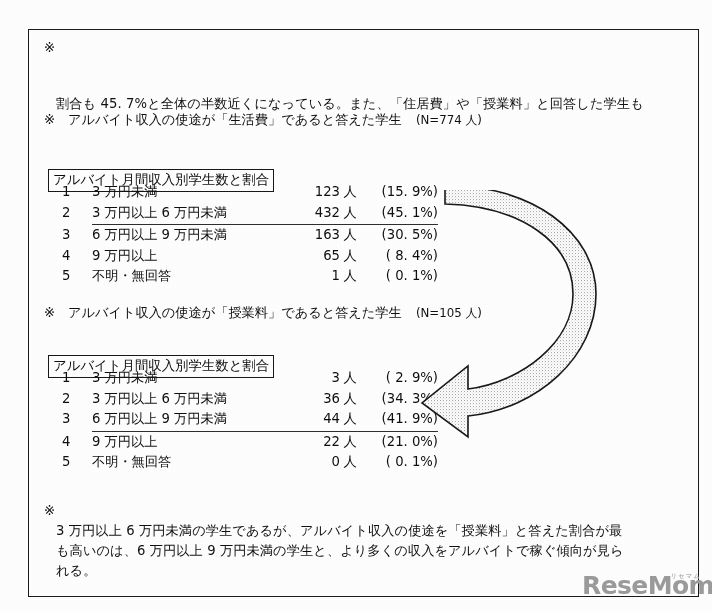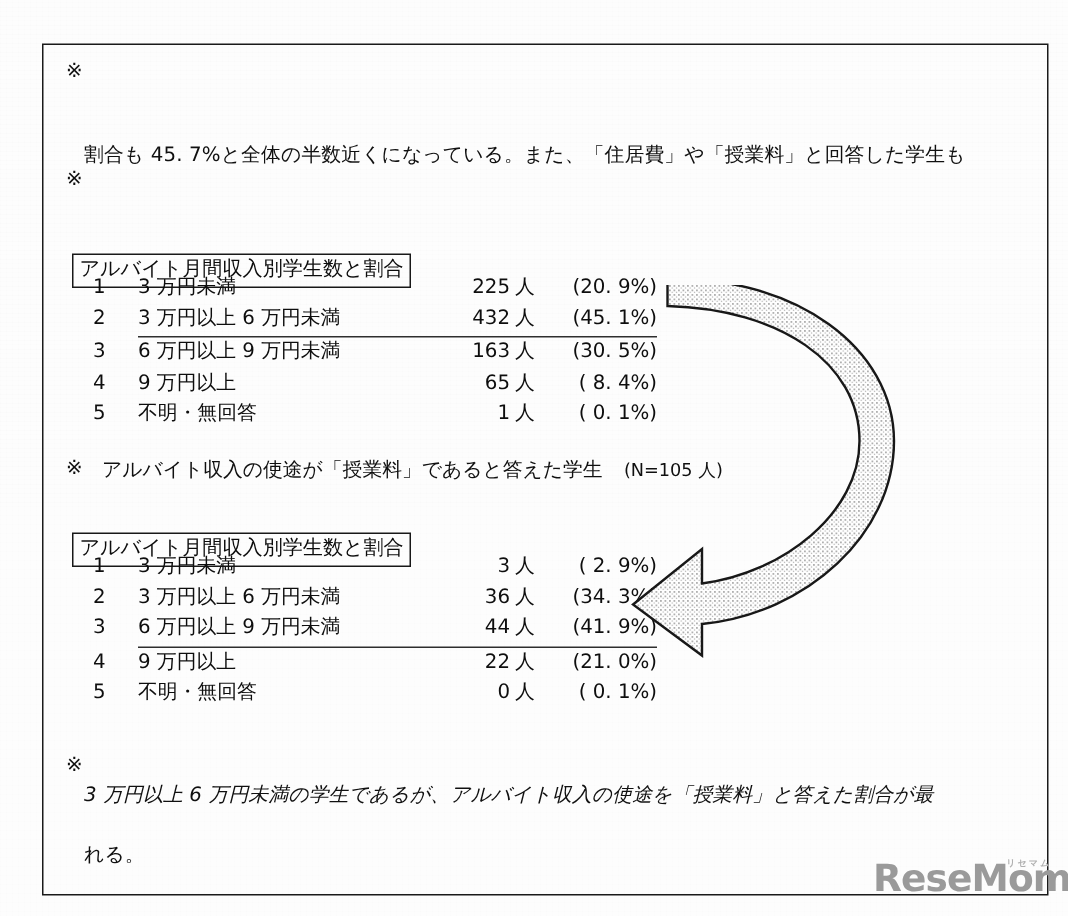--- a/index.html
+++ b/index.html
@@ -138,31 +138,35 @@
 
 <div id="page">
   <div id="scan-noise"></div>
 
   <div id="frame"></div>
 
   <div class="note-mark" style="left:44px; top:38px;">※</div>
   <div class="note" style="left:56px; top:58px; width:630px;margin-top:36px;">割合も 45. 7%と全体の半数近くになっている。また、「住居費」や「授業料」と回答した学生も</div>
 
   <div class="note-mark" style="left:44px; top:110px;">※</div>
+  <div class="sect-head" style="left:68px; top:110px;">
+    <span>アルバイト収入の使途が「生活費」であると答えた学生</span>
+    <span class="nval" style="margin-left:10px;">(N=774 人)</span>
+  </div>
 
   <div class="boxlabel" style="left:48px; top:148px;">アルバイト月間収入別学生数と割合</div>
 
   <table class="datatable" style="left:62px; top:182px;">
     <tbody>
       <tr>
         <td class="c-idx">1</td>
         <td class="c-lab">3 万円未満</td>
-        <td class="c-num">225</td>
-        <td class="c-unit">人</td>
-        <td class="c-pct">(20. 9%)</td>
+        <td class="c-num">123</td>
+        <td class="c-unit">人</td>
+        <td class="c-pct">(15. 9%)</td>
       </tr>
       <tr class="underlined">
         <td class="c-idx">2</td>
         <td class="c-lab">3 万円以上 6 万円未満</td>
         <td class="c-num">432</td>
         <td class="c-unit">人</td>
         <td class="c-pct">(45. 1%)</td>
       </tr>
       <tr>
         <td class="c-idx">3</td>
@@ -253,20 +257,21 @@
                L 12 213
                L 58 247
                L 58 226
                C 128 219, 186 166, 186 104
                C 186 42, 120 -6, 35 -4
                Z" fill="url(#stipple)" stroke="#181818" stroke-width="1.6" stroke-linejoin="miter"></path>
     </svg>
   </div>
 
   <div class="note-mark" style="left:44px; top:501px;">※</div>
-  <div class="note" style="left:56px; top:521px; width:632px;font-style:italic;">3 万円以上 6 万円未満の学生であるが、アルバイト収入の使途を「授業料」と答えた割合が最</div>
+  <div class="note" style="left:56px; top:521px; width:632px;">3 万円以上 6 万円未満の学生であるが、アルバイト収入の使途を「授業料」と答えた割合が最</div>
+  <div class="note" style="left:56px; top:541px; width:632px;">も高いのは、6 万円以上 9 万円未満の学生と、より多くの収入をアルバイトで稼ぐ傾向が見ら</div>
   <div class="note" style="left:56px; top:561px; width:632px;">れる。</div>
 
   <div id="watermark">
     <span class="wm-sup">リセマム</span>
     <span class="wm-main">ReseMom</span>
   </div>
 </div>
 
 </body></html>

